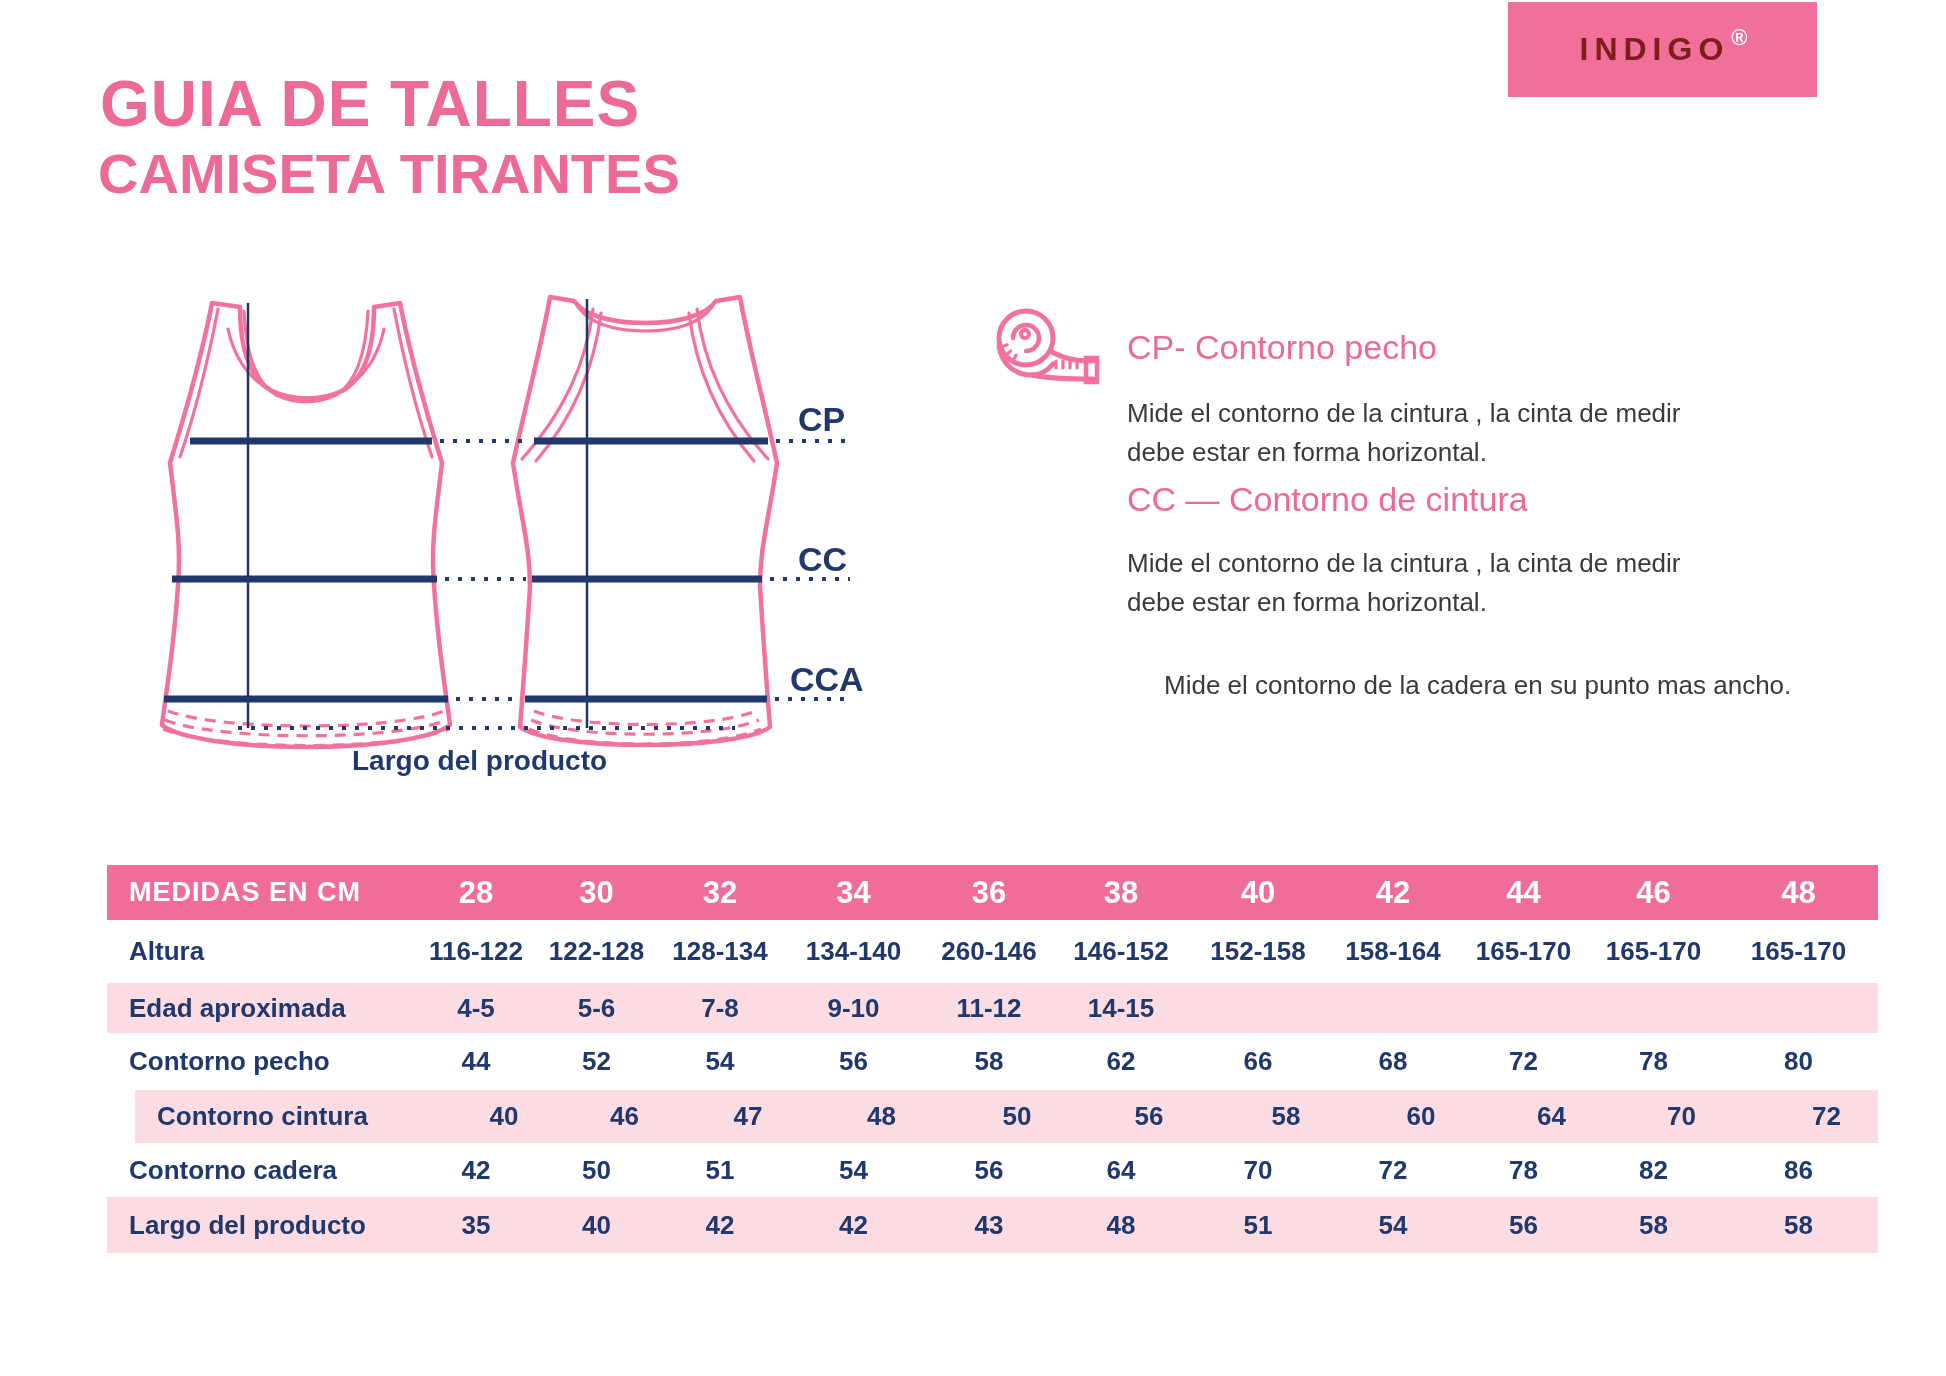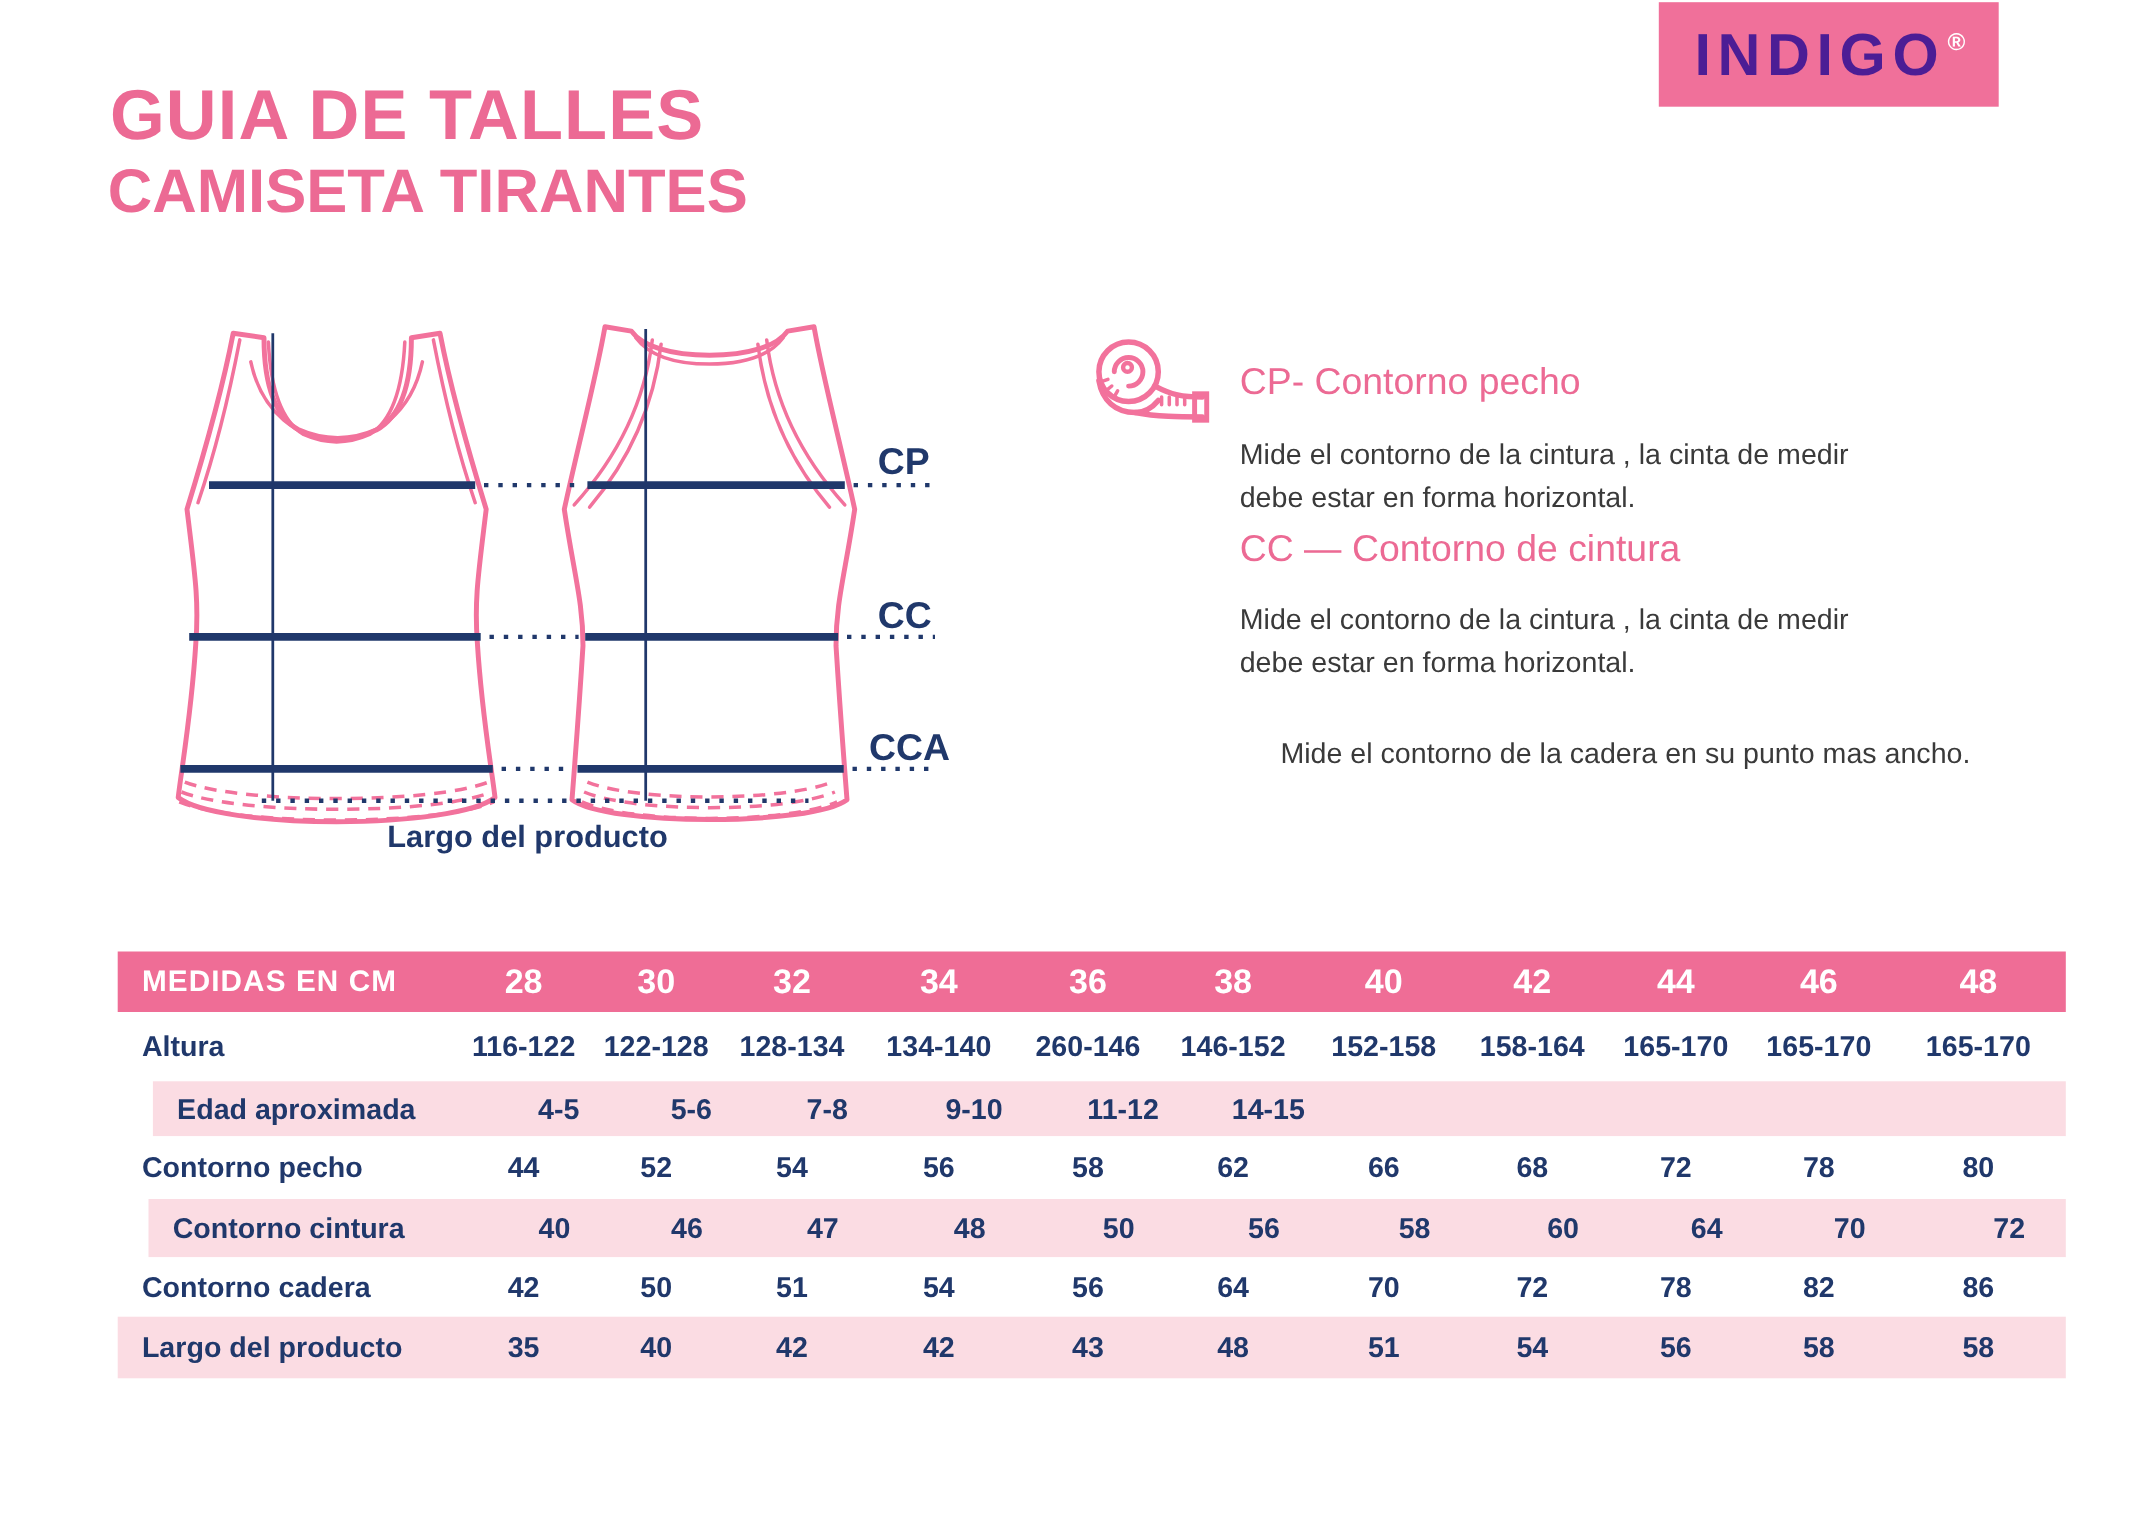--- a/index.html
+++ b/index.html
@@ -2,21 +2,21 @@
 <html><head>
 <meta charset="utf-8">
 <style>
   html,body{margin:0;padding:0;background:#ffffff;}
   .page{position:relative;width:1946px;height:1376px;background:#ffffff;overflow:hidden;
         font-family:"Liberation Sans", sans-serif;}
 
   
   .logo-box{position:absolute;left:1508px;top:2px;width:309px;height:95px;background:#F0709A;
             display:flex;align-items:center;justify-content:center;}
-  .logo-text{color:#4c1d95;font-size:54px;font-weight:800;letter-spacing:6px;}
+  .logo-text{color:#7f1d1d;font-size:32px;font-weight:800;letter-spacing:6px;}
   .logo-reg{color:#ffffff;font-size:22px;font-weight:700;vertical-align:top;position:relative;top:-12px;left:2px;}
 
   
   .title1{position:absolute;left:100px;top:72px;font-size:64px;font-weight:600;color:#EC6A94;
           letter-spacing:1px;line-height:1;}
   .title2{position:absolute;left:98px;top:146px;font-size:56px;font-weight:800;color:#EC6A94;
           letter-spacing:0px;line-height:1;}
 
   
   .diagram{position:absolute;left:150px;top:283px;width:770px;height:510px;}
@@ -41,21 +41,21 @@
   
   .size-table{position:absolute;left:107px;top:865px;width:1771px;}
   .trow{display:grid;grid-template-columns:310px 118px 123px 124px 143px 128px 136px 138px 132px 129px 131px 159px;
         align-items:center;}
   .tc{text-align:center;font-size:26px;font-weight:700;color:#20386B;white-space:nowrap;}
   .tlabel{text-align:left;padding-left:22px;}
   .head{height:55px;background:#EF6D96;}
   .head .tc{color:#ffffff;font-size:31px;}
   .head .tlabel{font-size:27px;letter-spacing:1px;}
   .h-r0{height:63px;background:#ffffff;}
-  .h-r1{height:50px;background:#FBDCE3;margin-left:32px;}
+  .h-r1{height:50px;background:#FBDCE3;}
   .h-r2{height:57px;background:#ffffff;}
   .h-r3{height:53px;background:#FBDCE3;margin-left:28px;}
   .h-r4{height:54px;background:#ffffff;}
   .h-r5{height:56px;background:#FBDCE3;}
 </style>
 </head>
 <body>
 
 <div class="page">
 

